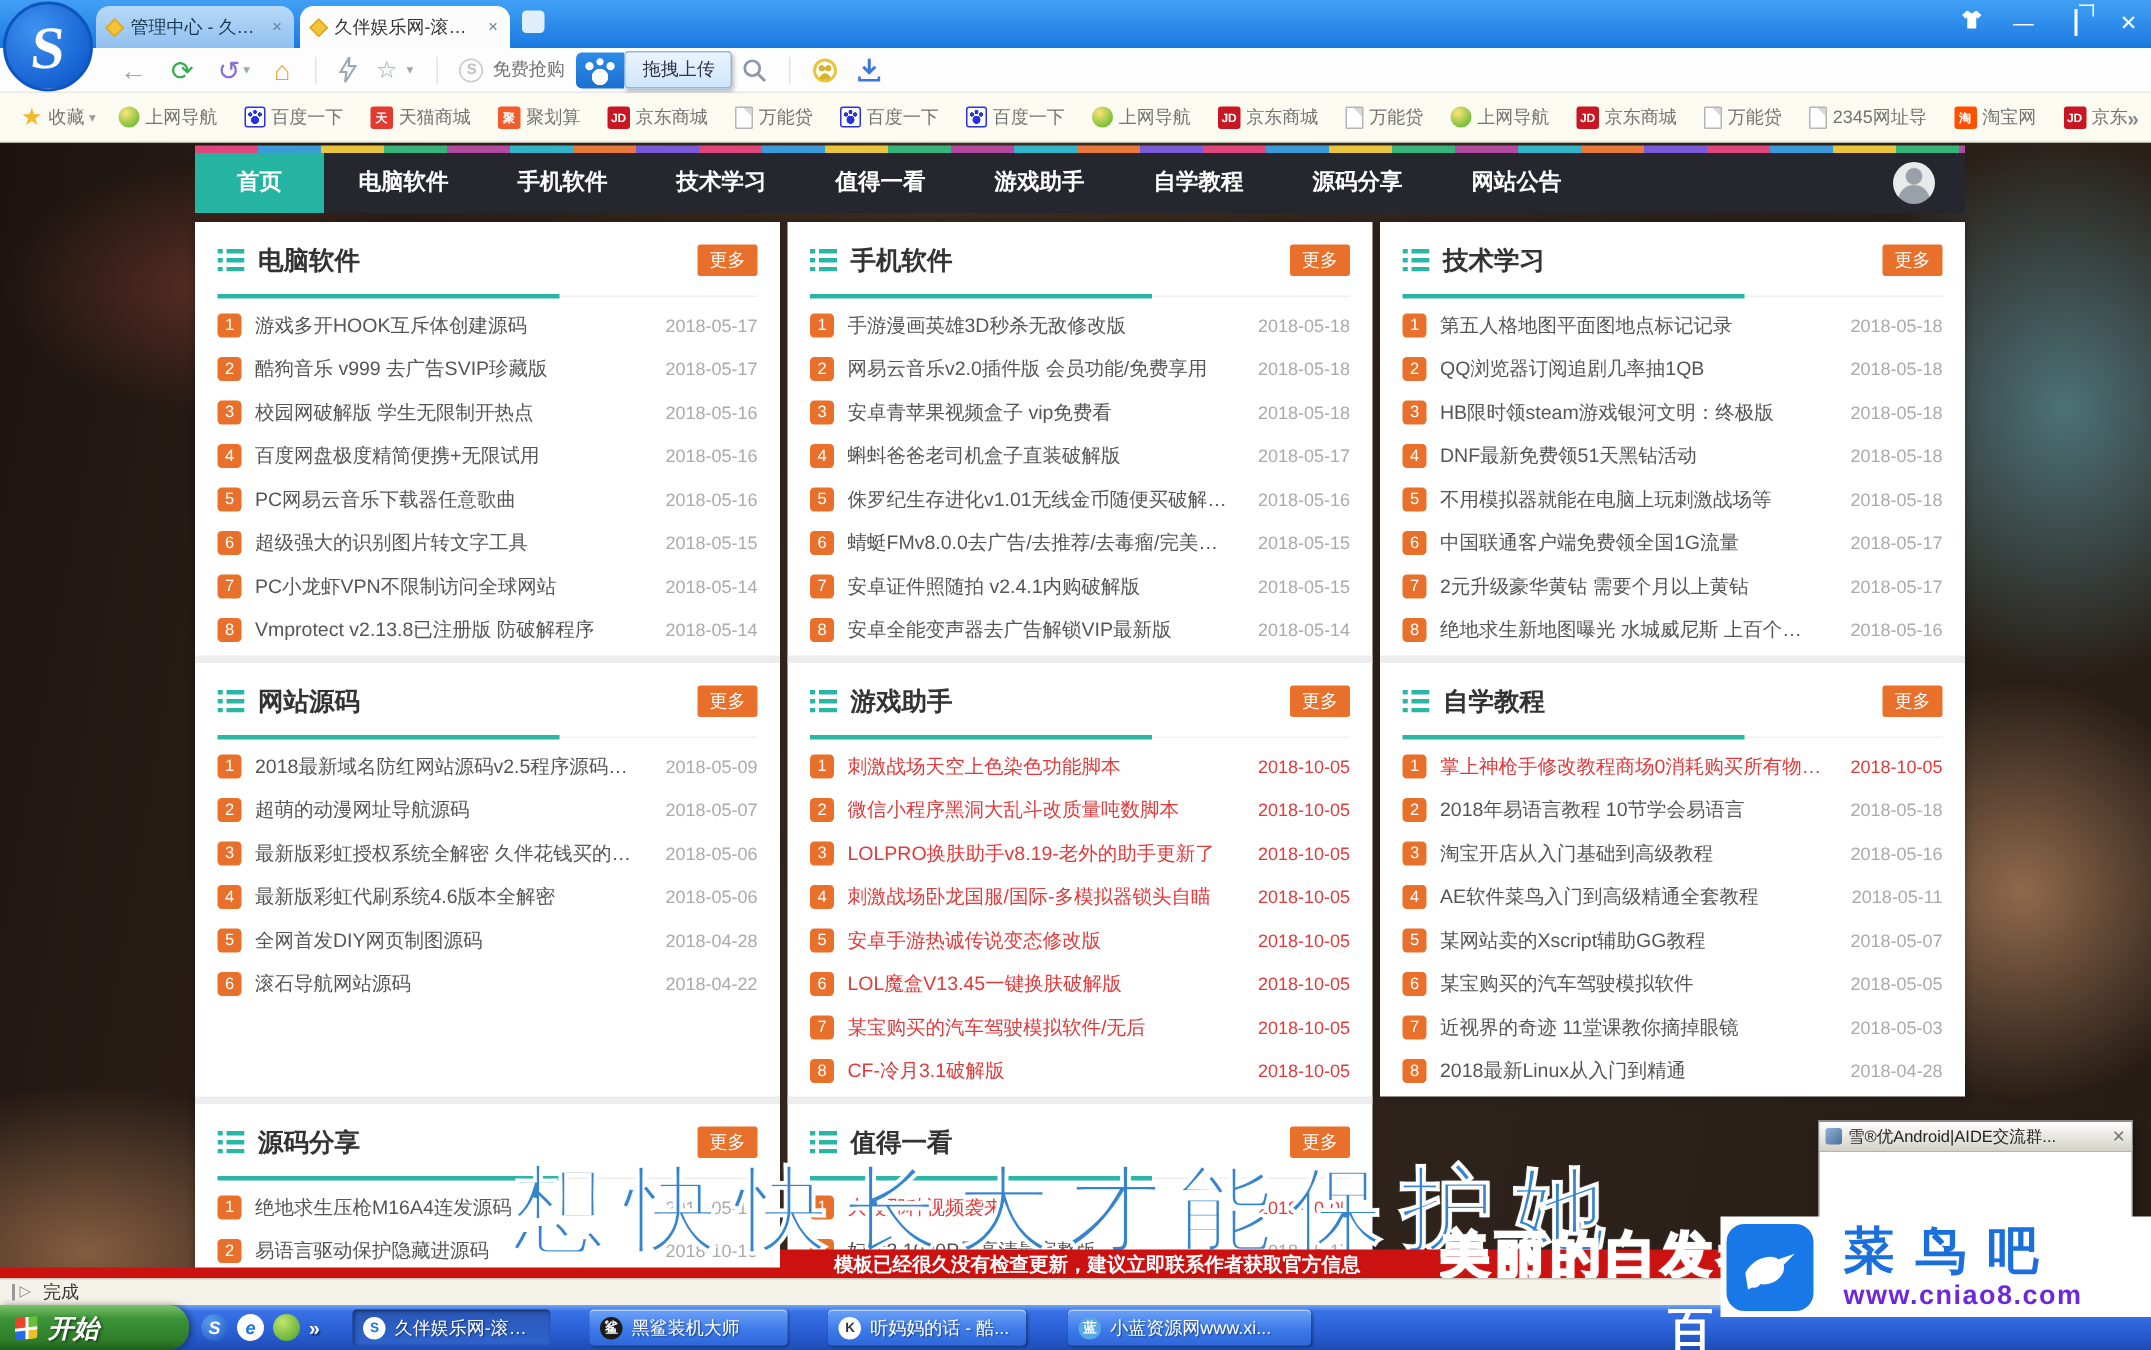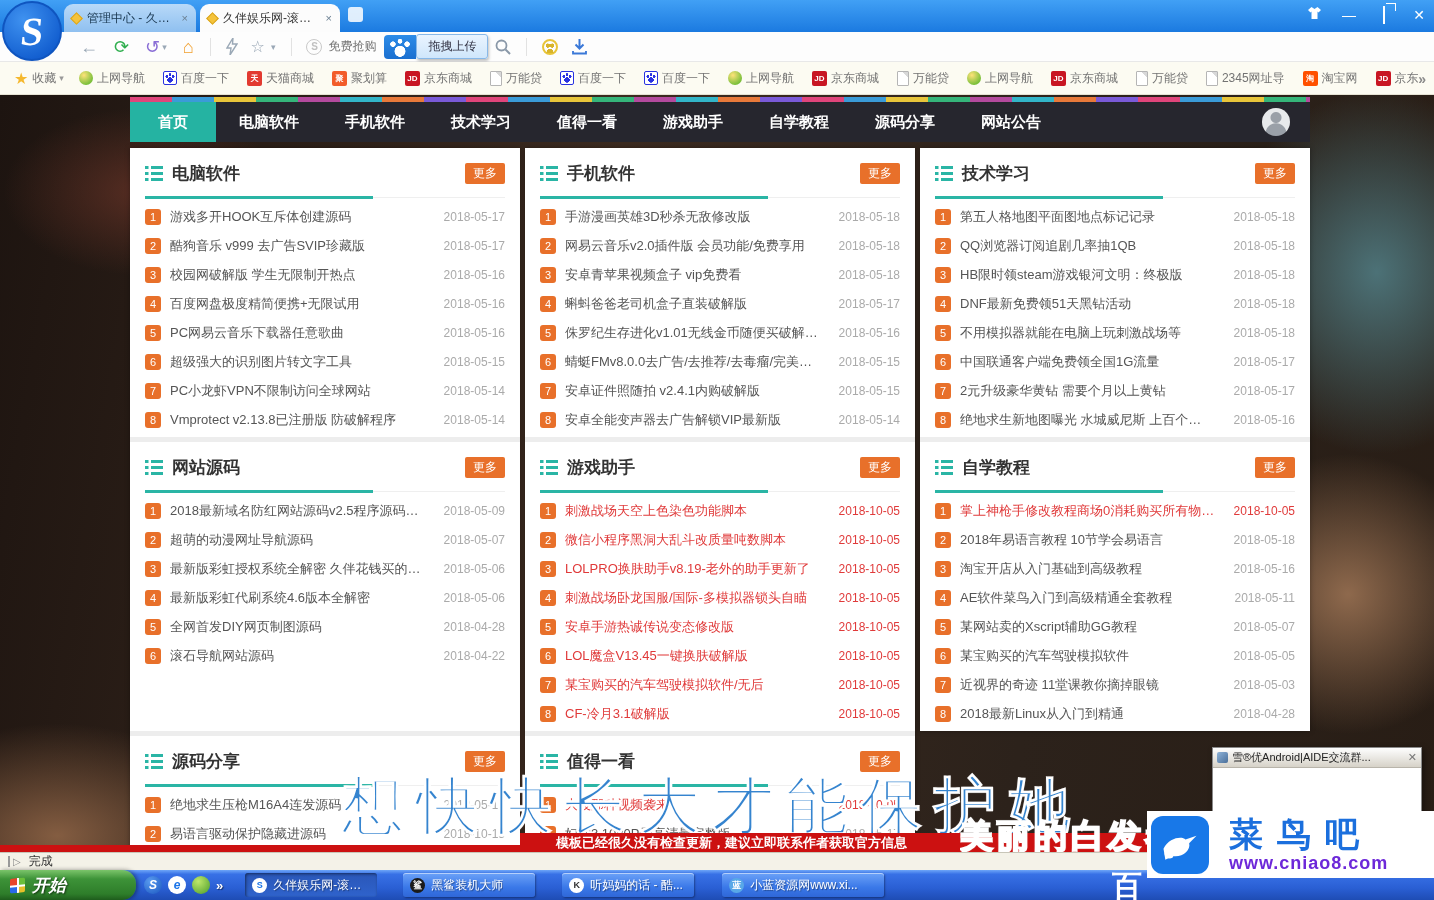--- a/index.html
+++ b/index.html
@@ -141,21 +141,21 @@
   .brand-site { font-size:18px; font-weight:bold; color:#6d28d9; letter-spacing:1px; line-height:22px; }
 
   
   .statusbar { position:absolute; left:0; top:852px; width:1434px; height:18px; background:#f4f2e8; border-top:1px solid #c8c6b8; z-index:40; display:flex; align-items:center; padding-left:8px; }
   .st-ico { font-size:10px; color:#888; border-left:2px solid #999; padding-left:3px; margin-right:8px; }
   .st-text { font-size:12px; color:#333; }
 
   
   .taskbar { position:absolute; left:0; top:870px; width:1434px; height:30px; z-index:45; display:flex; align-items:center;
     background:linear-gradient(180deg,#6ea6f8,#3871e6 14%,#2a5fd4 60%,#1e4cb4); }
-  .startbtn { width:136px; height:30px; border-radius:0 14px 14px 0; flex:none; display:flex; align-items:center; padding-left:10px; gap:7px;
+  .startbtn { width:126px; height:30px; border-radius:0 14px 14px 0; flex:none; display:flex; align-items:center; padding-left:10px; gap:7px;
     background:linear-gradient(180deg,#7bc46a,#3d9338 30%,#2e7d2a 80%,#1e5c1c); box-shadow:2px 0 4px rgba(0,0,0,.4); }
   .winflag { width:15px; height:15px; border-radius:2px; transform:skewY(-6deg);
     background-image:linear-gradient(#fff,#fff), linear-gradient(#fff,#fff), conic-gradient(#6abf3a 0 90deg, #e8c02a 90deg 180deg, #2a6ae8 180deg 270deg, #e8452a 270deg 360deg);
     background-size:2px 100%, 100% 2px, 100% 100%; background-position:center, center, center; background-repeat:no-repeat; }
   .start-label { color:#fff; font-size:17px; font-weight:bold; font-style:italic; text-shadow:1px 1px 2px rgba(0,0,0,.6); }
   .ql-zone { display:flex; align-items:center; gap:6px; padding:0 8px; flex:none; }
   .ql { width:18px; height:18px; border-radius:50%; display:flex; align-items:center; justify-content:center; font-size:12px; font-weight:bold; font-style:italic; }
   .ql1 { background:radial-gradient(circle at 35% 30%, #5a9cf0, #1a56c0); color:#fff; }
   .ql2 { background:#fff; color:#1a74e8; }
   .ql3 { background:radial-gradient(circle at 35% 30%, #bfe86a, #4a9c2a); color:#2a6a1a; font-size:0; }

